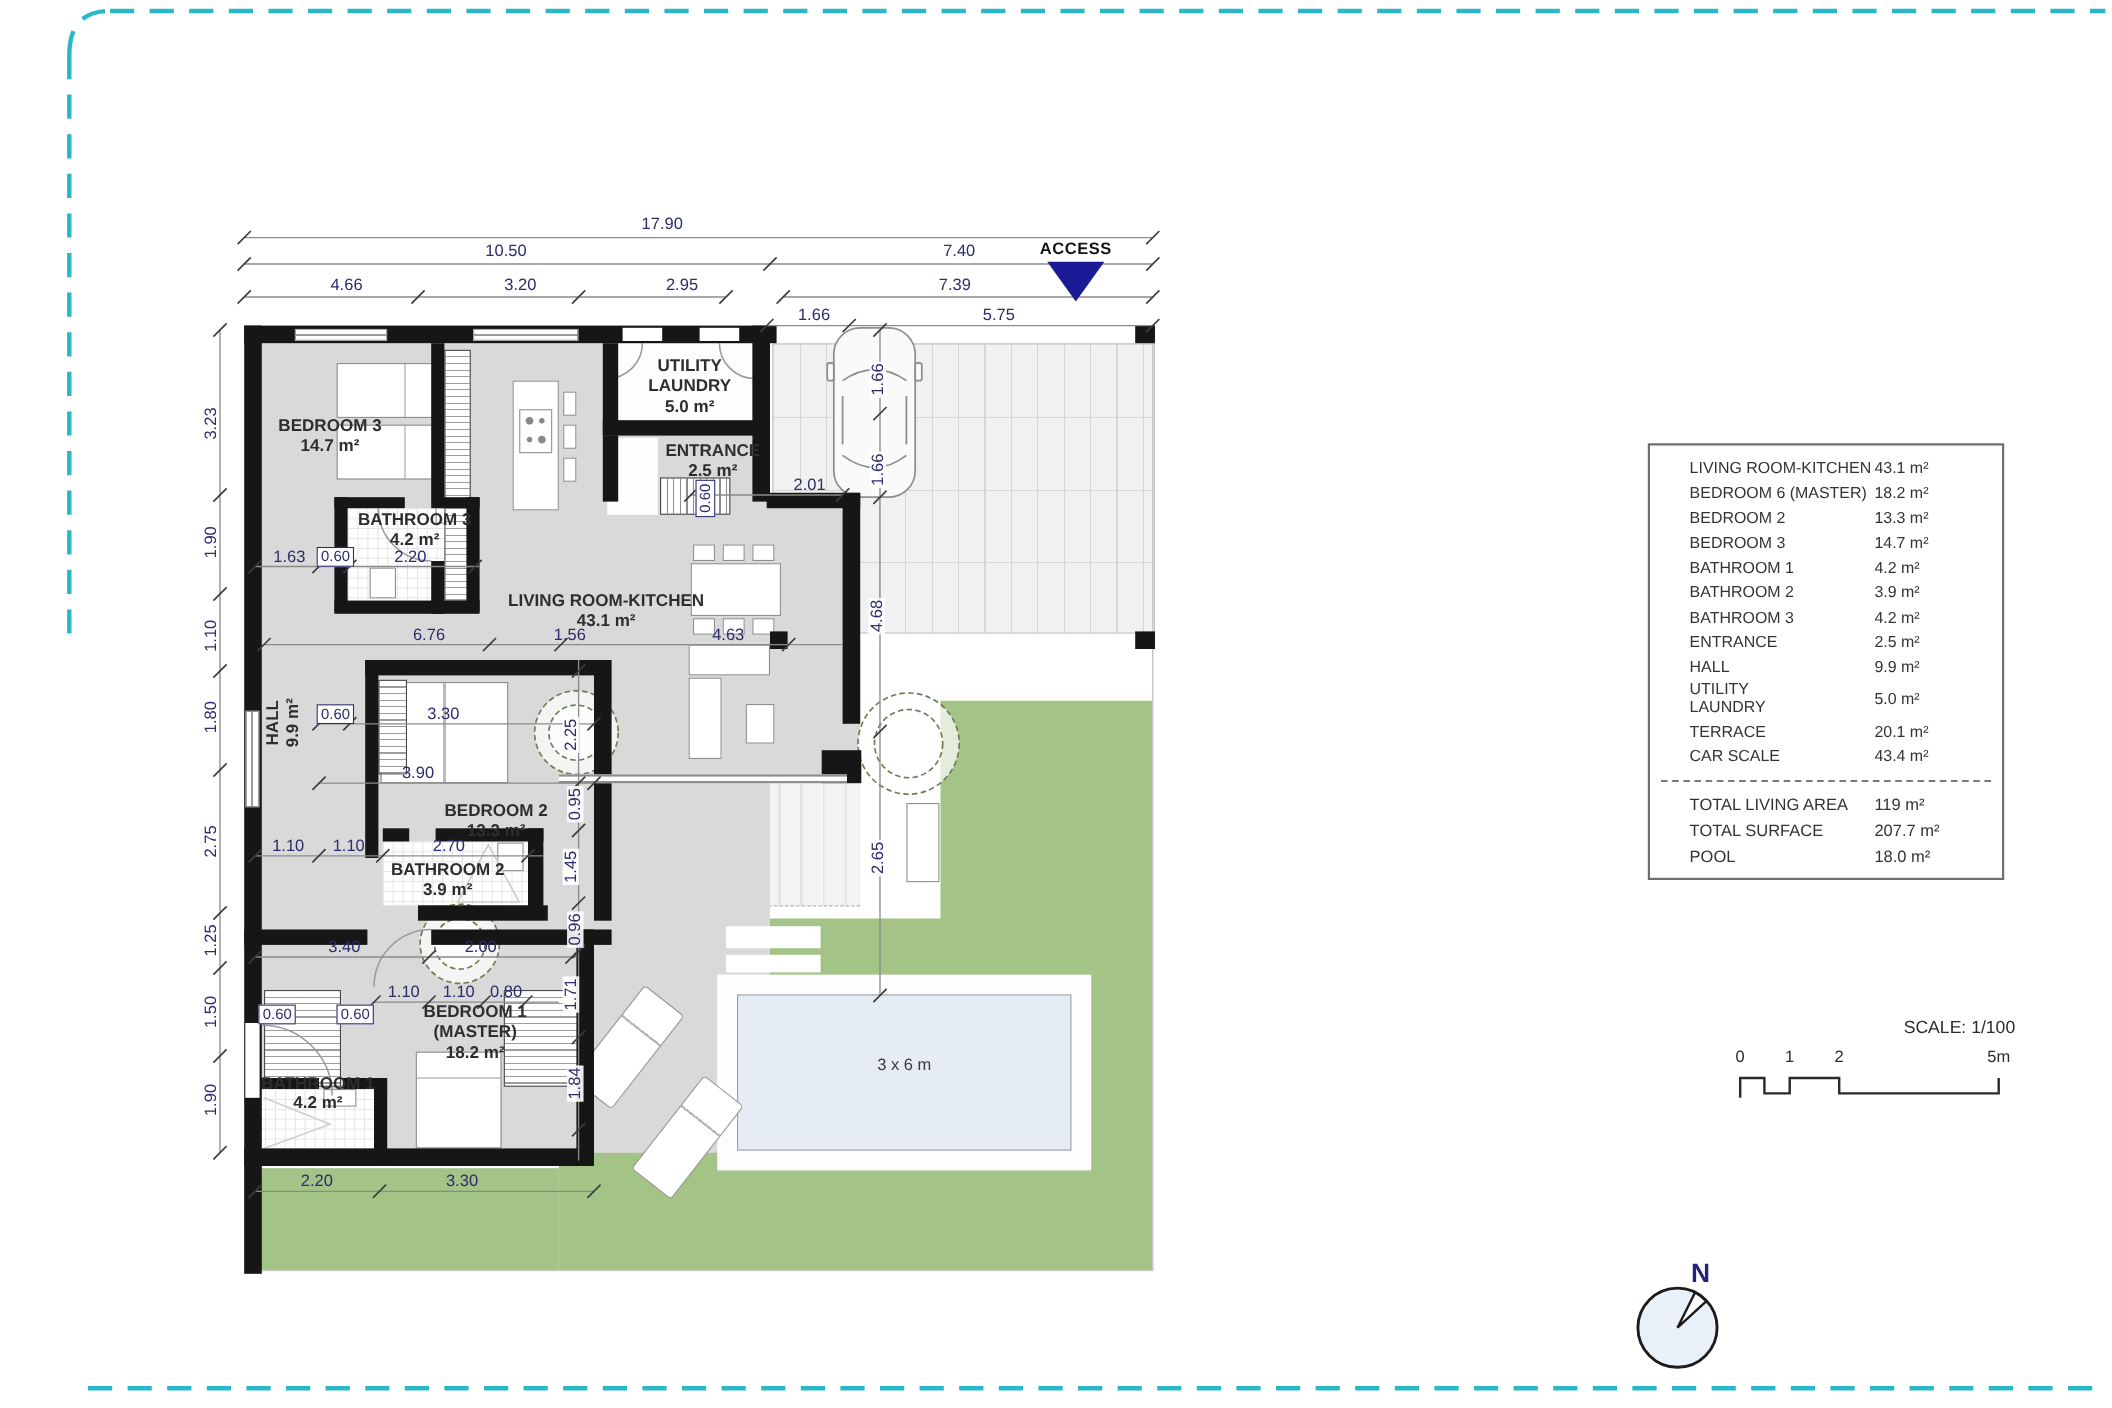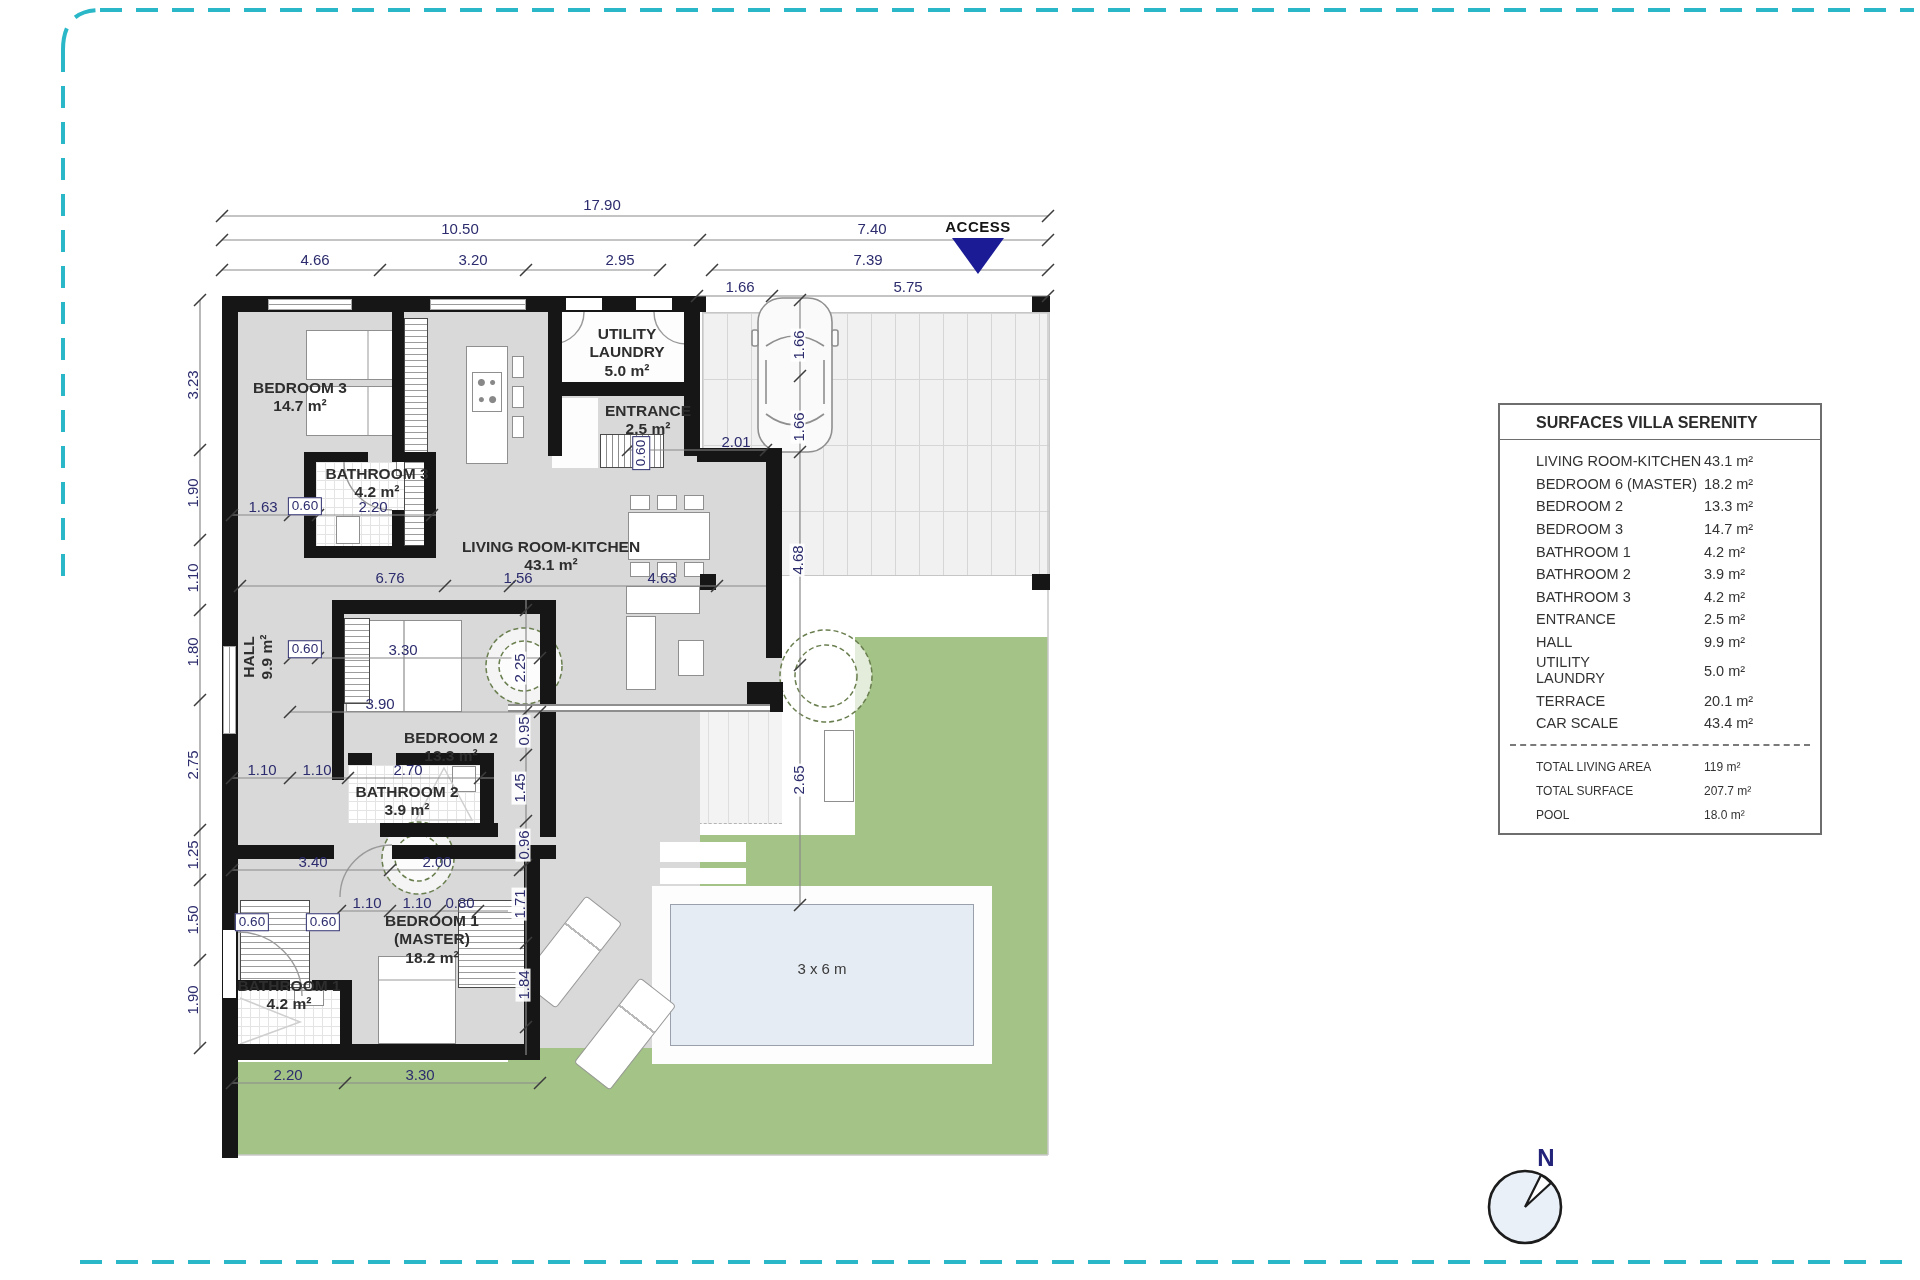--- a/index.html
+++ b/index.html
@@ -61,21 +61,21 @@
   .surf{position:absolute;left:1498px;top:403px;width:324px;background:#fff;
     border:2px solid #6e6e6e;box-sizing:border-box;z-index:40;color:#333}
   .st-title{font-size:16px;font-weight:600;color:#2b2b2b;padding:9px 0 7px 36px;
     border-bottom:1.6px solid #6e6e6e}
   .st-body{padding:10px 0 6px 0}
   .st-row{display:grid;grid-template-columns:168px 1fr;padding-left:36px;height:22.6px;
     align-items:center;font-size:14.5px}
   .st-row.two{height:36px}
   .st-row.two .st-l{white-space:pre-line;line-height:1.1}
   .st-sep{border-top:2px dashed #7a7a7a;margin:9px 10px 9px 10px}
-  .st-row.tot{height:24px;font-size:12px}
+  .st-row.tot{height:24px;font-size:15px}
   
   .scalebox{position:absolute;left:1570px;top:926px;width:270px;z-index:40;color:#2b2b2b}
   .sc-title{text-align:right;font-size:16px;padding-right:8px}
   .sc-ticks{position:relative;height:20px;margin-top:8px;font-size:15px}
   .sc-ticks span{position:absolute;transform:translateX(-50%)}
   
   .north-n{position:absolute;left:1546px;top:1158px;transform:translate(-50%,-50%);
     font-size:24px;font-weight:700;color:#23237a;z-index:40}
 </style>
 </head>
@@ -342,21 +342,20 @@
     <span>(MASTER)</span>
     <span>18.2 m²</span>
   </div>
   <div class="rlabel" style="left:289px;top:995px">
     <span>BATHROOM 1</span>
     <span>4.2 m²</span>
   </div>
   <span class="plabel" style="left:822px;top:968px">3 x 6 m</span>
 
   <div class="surf">
-    <div class="st-title">SURFACES VILLA SERENITY</div>
     <div class="st-body">
       <div class="st-row">
           <span class="st-l">LIVING ROOM-KITCHEN</span>
           <span class="st-v">43.1 m²</span>
         </div>
       <div class="st-row">
           <span class="st-l">BEDROOM 6 (MASTER)</span>
           <span class="st-v">18.2 m²</span>
         </div>
       <div class="st-row">
@@ -409,20 +408,32 @@
           <span class="st-l">TOTAL SURFACE</span>
           <span class="st-v">207.7 m²</span>
         </div>
       <div class="st-row tot">
           <span class="st-l">POOL</span>
           <span class="st-v">18.0 m²</span>
         </div>
     </div>
   </div>
 
+  <div class="scalebox">
+    <div class="sc-title">SCALE: 1/100</div>
+    <div class="sc-ticks">
+      <span style="left:12px">0</span>
+      <span style="left:57px">1</span>
+      <span style="left:102px">2</span>
+      <span style="left:247px">5m</span>
+    </div>
+    <svg width="270" height="30">
+      <path d="M12,26 L12,8 L34,8 L34,22 L57,22 L57,8 L102,8 L102,22 L247,22 L247,8" fill="none" stroke="#2b2b2b" stroke-width="2.2"></path>
+    </svg>
+  </div>
 
   <span class="north-n">N</span>
   <svg class="abs" width="110" height="110" style="left:1480px;top:1152px;z-index:40">
     <circle cx="45" cy="55" r="36" fill="#e9f0f8" stroke="#1c1c1c" stroke-width="2.6"></circle>
     <path d="M45,55 L61,23 A36,36 0 0 1 71,31 Z" fill="#ffffff" stroke="#1c1c1c" stroke-width="2.2"></path>
   </svg>
 
 </div>
 
 </body></html>

